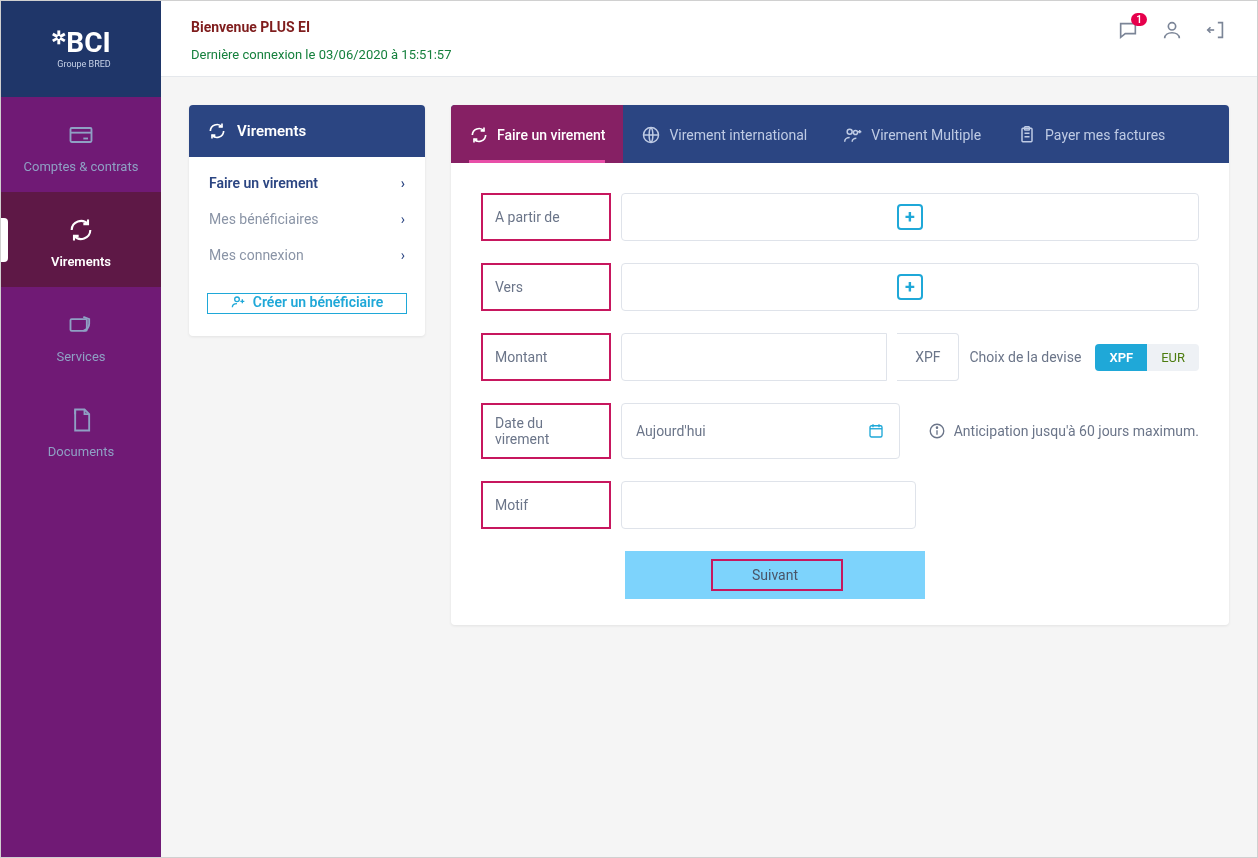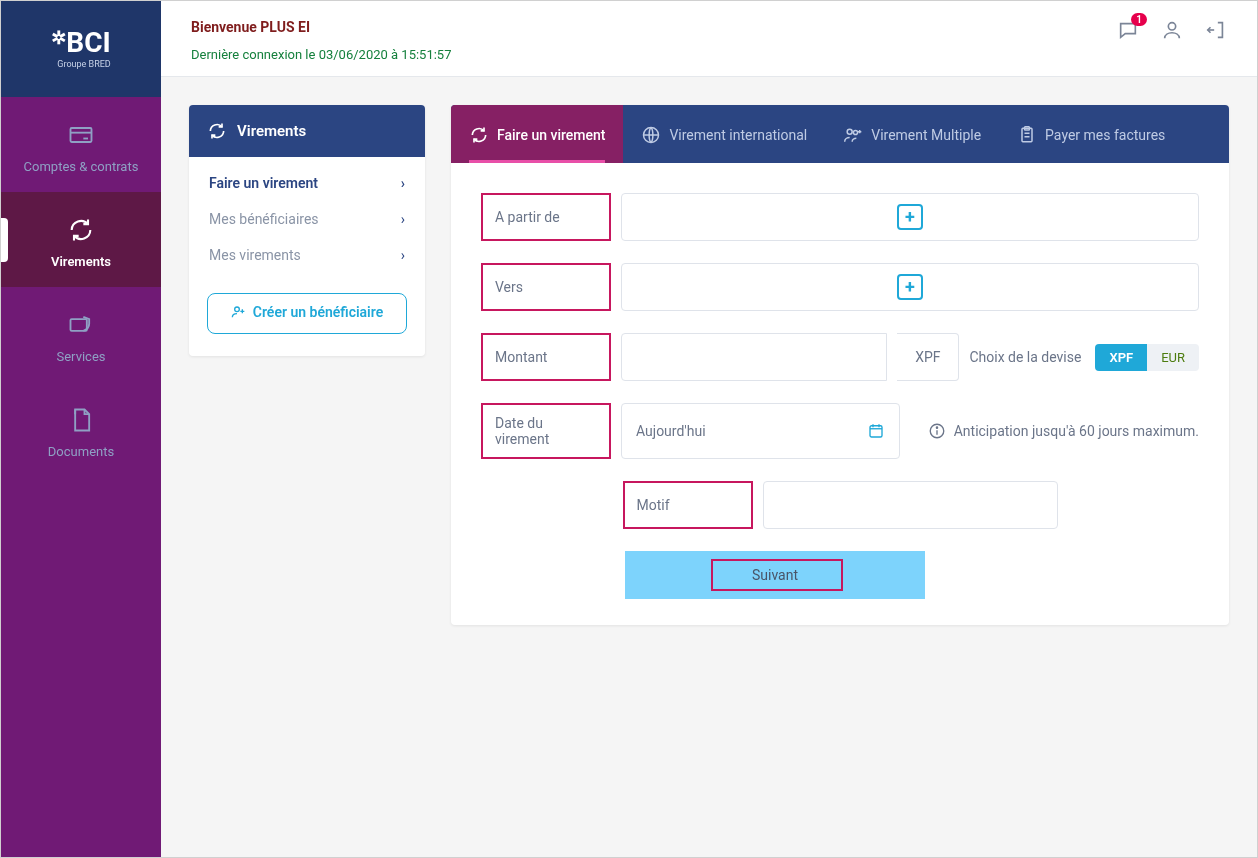--- a/index.html
+++ b/index.html
@@ -103,22 +103,21 @@
     font-size:14px;
     color:#8a94a6;
     cursor:pointer;
   }
   .sub-item.active { color:#2b4582; font-weight:600; }
   .sub-item .chev { color:#2b4582; font-size:14px; }
   .create-btn {
     margin: 12px 18px 22px;
     border:1px solid #1fa8d8;
     color:#1fa8d8;
-    border-radius:8px;
-    padding:10px;
+    border-radius:0;
     text-align:center;
     font-size:14px;
     font-weight:600;
     cursor:pointer;
   }
   .create-btn .inner { display:inline-flex; align-items:center; gap:6px; }
 
   
   .right-panel {
     flex:1;
@@ -146,21 +145,21 @@
     font-weight:500;
   }
   .tab.active::after {
     content:"";
     position:absolute; left:18px; right:18px; bottom:0;
     height:3px; background:#e84fa8;
   }
 
   .form-area { padding: 30px 30px 26px; }
   .form-row {
-    display:flex; align-items:stretch; gap:10px; margin-bottom:22px;justify-content:center;
+    display:flex; align-items:stretch; gap:10px; margin-bottom:22px;
   }
   .f-label {
     min-width:130px;
     max-width:130px;
     border:2px solid #c7175e;
     padding:10px 12px;
     font-size:14px;
     color:#6b7589;
     display:flex; align-items:center;
   }
@@ -321,21 +320,21 @@
         <div class="sub-list">
           <div class="sub-item active">
             <span>Faire un virement</span>
             <span class="chev">›</span>
           </div>
           <div class="sub-item">
             <span>Mes bénéficiaires</span>
             <span class="chev">›</span>
           </div>
           <div class="sub-item">
-            <span>Mes virements</span>
+            <span>Mes connexion</span>
             <span class="chev">›</span>
           </div>
         </div>
         <div class="create-btn">
           <span class="inner">
             <svg width="16" height="16" viewBox="0 0 24 24" fill="none" stroke="currentColor" stroke-width="2">
                 <circle cx="9" cy="8" r="3.5"></circle>
                 <path d="M2 20c0-3.5 3-5.5 7-5.5"></path>
                 <line x1="17" y1="8" x2="17" y2="14"></line>
                 <line x1="14" y1="11" x2="20" y2="11"></line>

